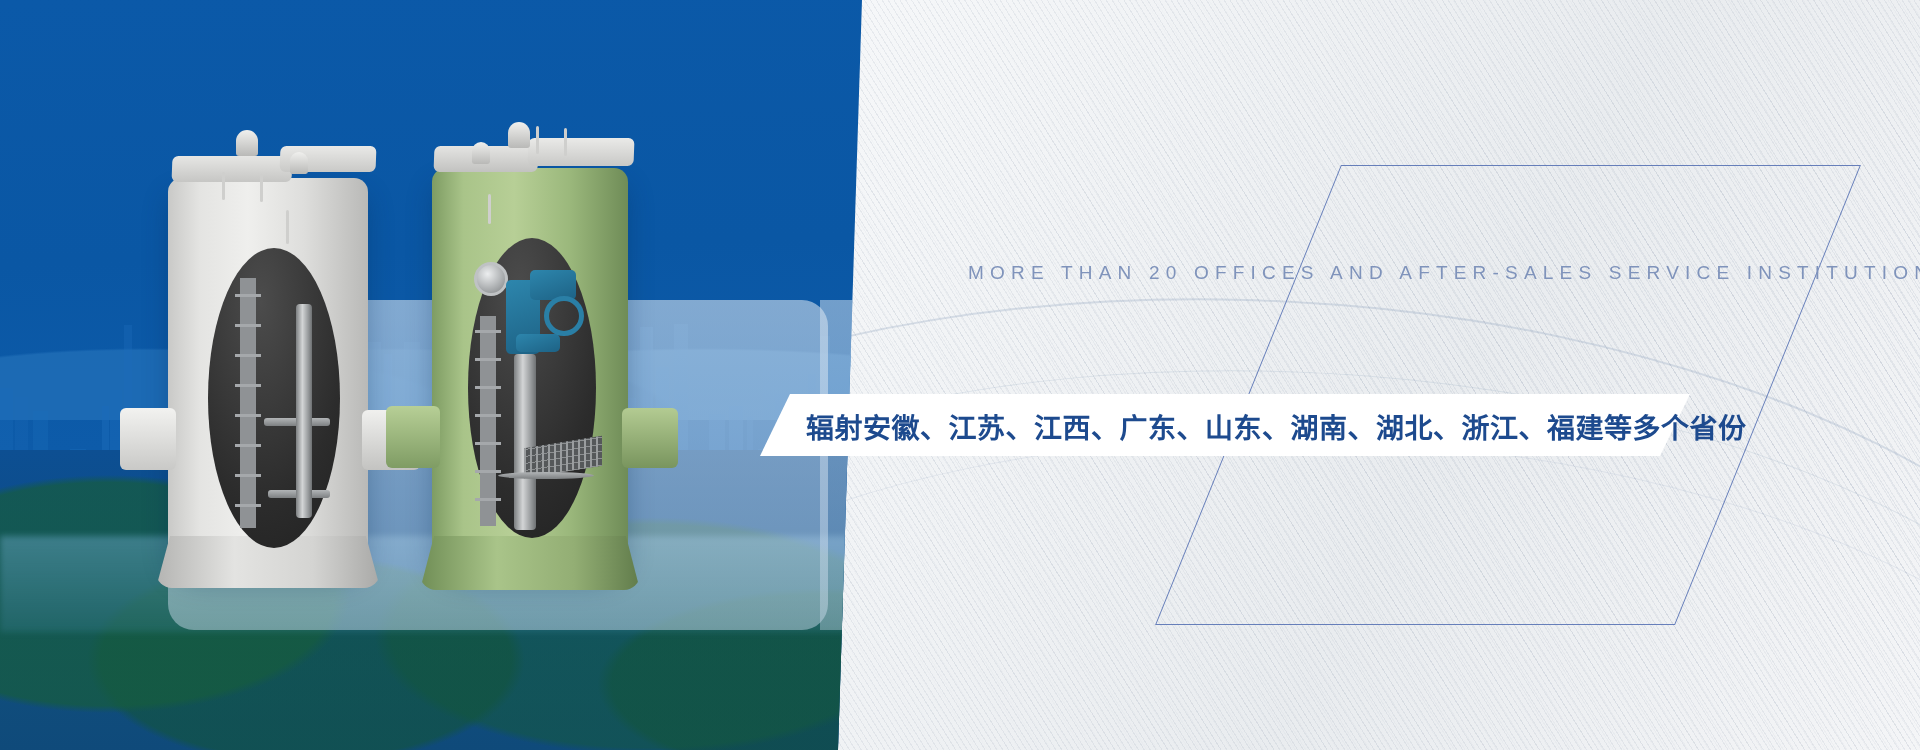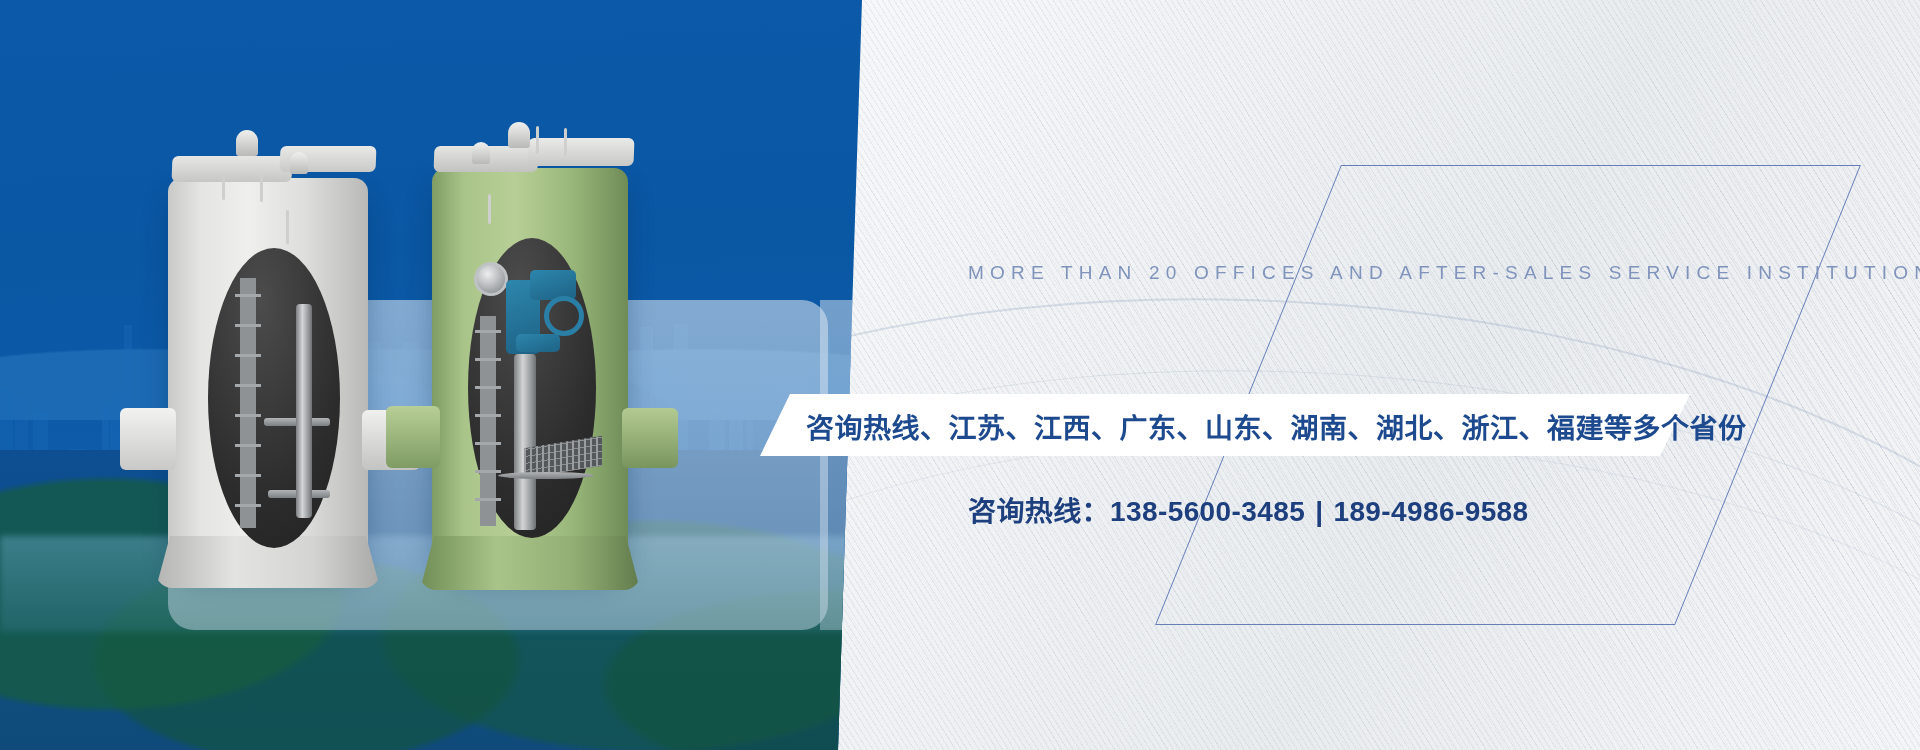--- a/index.html
+++ b/index.html
@@ -369,19 +369,16 @@
     </div>
     <div class="pumpcol" style="left:82px; top:234px; width:22px; height:176px;"></div>
     <div class="grate" style="left:92px; top:322px; width:78px; height:30px; transform:skewY(-9deg);"></div>
     <div class="shelf" style="left:66px; top:352px; width:96px; height:7px; border-radius:50%;"></div>
   </div>
 
   <div class="eyebrow">MORE THAN 20 OFFICES AND AFTER-SALES SERVICE INSTITUTIONS</div>
 
 
   <div class="white-band"></div>
-  <div class="band-text">咨询热线、江苏、江西、广东、山东、湖南、湖北、浙江、福建等多个省份</div>
-
-  <div class="hotline">
-    <span>咨询热线：</span><span>138-5600-3485</span><span class="sep">|</span><span>189-4986-9588</span>
-  </div>
+  <div class="band-text">辐射安徽、江苏、江西、广东、山东、湖南、湖北、浙江、福建等多个省份</div>
+
 
 </div>
 
 </body></html>

